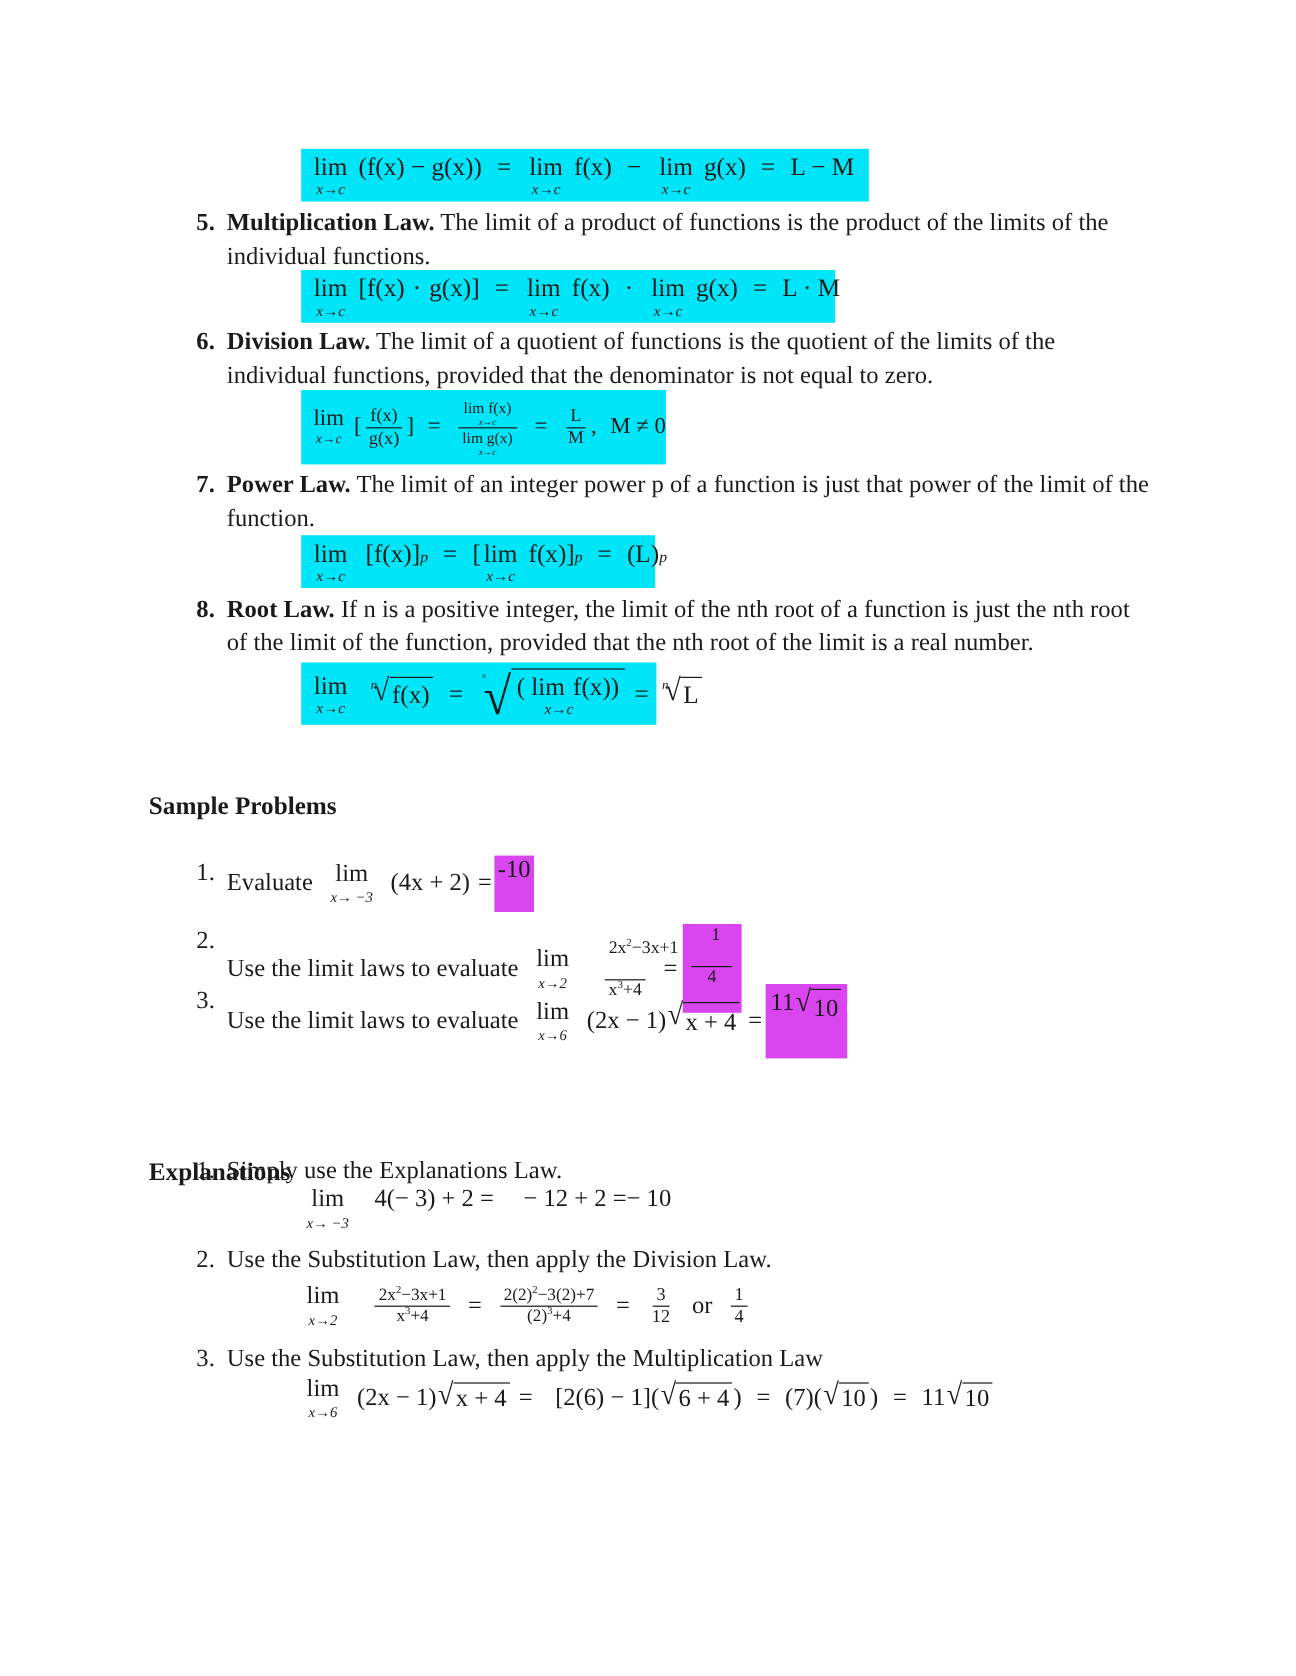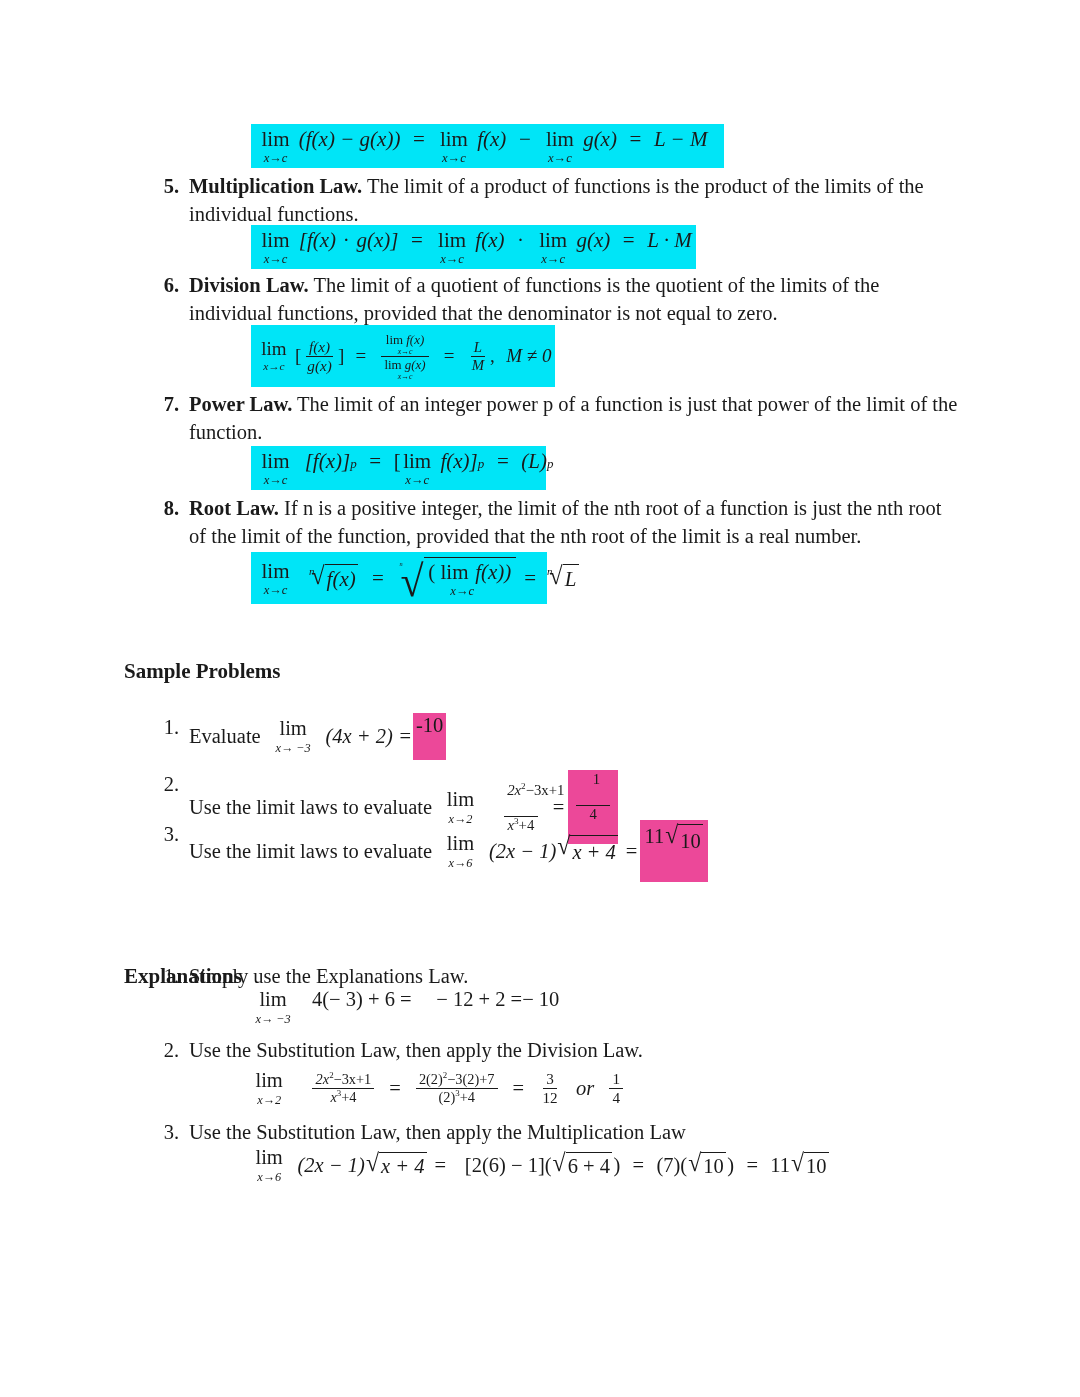--- a/index.html
+++ b/index.html
@@ -24,21 +24,21 @@
     padding: 0;
   }
 
   
   .mathrow {
     display: inline-flex;
     align-items: baseline;
     white-space: nowrap;
     font-family: "Liberation Serif", "DejaVu Serif", serif;
   }
-  .it { font-style: italic; }
+  .it { }
   .sp { display: inline-block; width: .32em; }
   .sp-w { display: inline-block; width: .6em; }
 
   
   .lim {
     display: inline-flex;
     flex-direction: column;
     align-items: center;
     vertical-align: baseline;
     position: relative;
@@ -99,21 +99,21 @@
     transform: scaleY(1.05);
     display: inline-block;
   }
   .rad .bar {
     border-top: 1.5px solid #1a1a1a;
     padding: .10em .12em 0 .10em;
     white-space: nowrap;
   }
   .rad.tall .sign { font-size: 2.0em; position: relative; top: .08em; }
   .rad.tall .idx { top: .45em; right: -.34em; font-size: .30em; }
-  .hl-yellow { background: #ec4899; }
+  .hl-yellow { background: #d946ef; }
 
   .formula {
     position: absolute;
     background: #00e5f7;
     display: flex;
     align-items: center;
     padding: 4px 8px 4px 8px;
     font-size: 21px;
   }
 
@@ -446,21 +446,21 @@
   </div>
 
   <div class="expr" style="left:253px; top:988px; font-size:20.5px;">
     <span class="mathrow">
       <span class="lim">
         <span class="op">lim</span>
         <span class="sub">x→ −3</span>
       </span>
       <span class="sp-w"></span>
         <span class="sp"></span>
-      <span>4(− 3) + 6 =</span>
+      <span>4(− 3) + 2 =</span>
       <span class="sp-w"></span>
         <span class="sp-w"></span>
       <span>− 12 + 2 =− 10</span>
     </span>
   </div>
 
   <div class="prob" style="left:155px; top:1036px; width:760px;">
     <span class="num">2.</span>
     <span class="body">Use the Substitution Law, then apply the Division Law.</span>
   </div>

